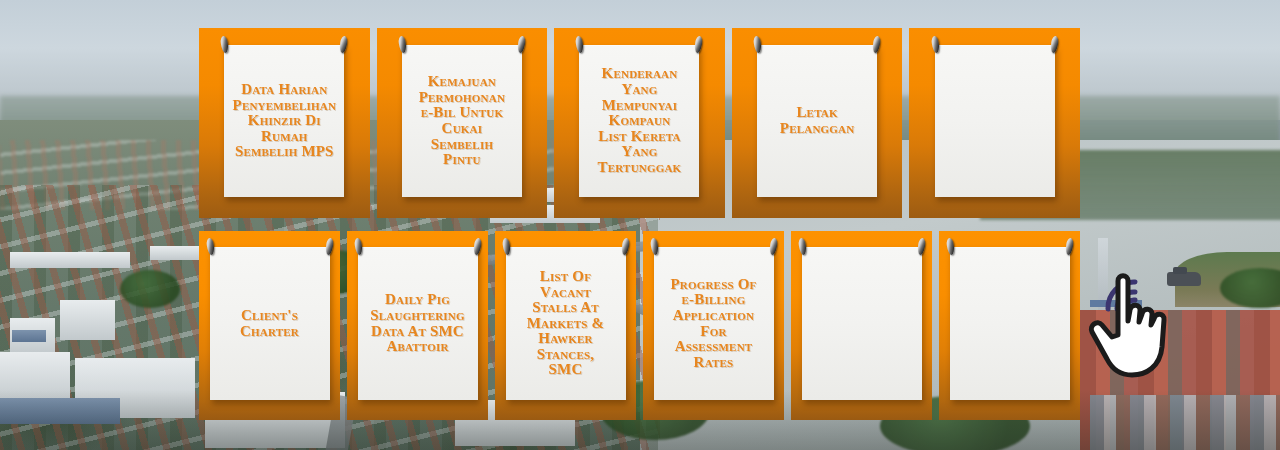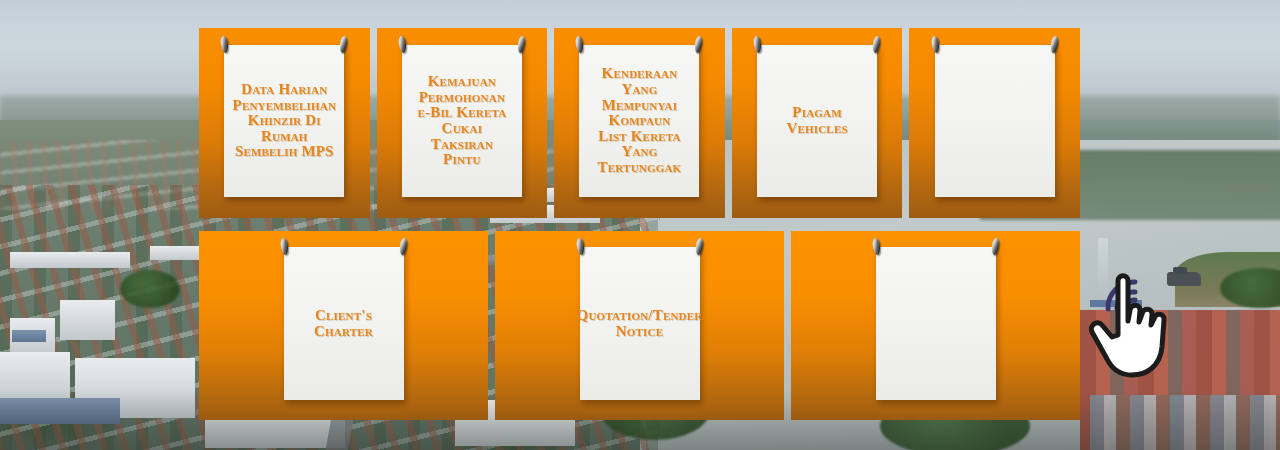--- a/index.html
+++ b/index.html
@@ -217,35 +217,35 @@
       <div class="card">
         <span class="pin pin-l"></span>
         <span class="pin pin-r"></span>
         <div class="card-title">Data Harian Penyembelihan Khinzir Di Rumah Sembelih MPS</div>
       </div>
     </div>
     <div class="panel">
       <div class="card">
         <span class="pin pin-l"></span>
         <span class="pin pin-r"></span>
-        <div class="card-title">Kemajuan Permohonan e-Bil Kereta Cukai Taksiran Pintu</div>
+        <div class="card-title">Kemajuan Permohonan e-Bil Untuk Cukai Sembelih Pintu</div>
       </div>
     </div>
     <div class="panel">
       <div class="card">
         <span class="pin pin-l"></span>
         <span class="pin pin-r"></span>
         <div class="card-title">Kenderaan Yang Mempunyai Kompaun List Kereta Yang Tertunggak</div>
       </div>
     </div>
     <div class="panel">
       <div class="card">
         <span class="pin pin-l"></span>
         <span class="pin pin-r"></span>
-        <div class="card-title">Piagam Vehicles</div>
+        <div class="card-title">Letak Pelanggan</div>
       </div>
     </div>
     <div class="panel">
       <div class="card">
         <span class="pin pin-l"></span>
         <span class="pin pin-r"></span>
       </div>
     </div>
   </div>
 
@@ -254,21 +254,41 @@
       <div class="card">
         <span class="pin pin-l"></span>
         <span class="pin pin-r"></span>
         <div class="card-title">Client's Charter</div>
       </div>
     </div>
     <div class="panel">
       <div class="card">
         <span class="pin pin-l"></span>
         <span class="pin pin-r"></span>
-        <div class="card-title">Quotation/Tender Notice</div>
+        <div class="card-title">Daily Pig Slaughtering Data At SMC Abattoir</div>
+      </div>
+    </div>
+    <div class="panel">
+      <div class="card">
+        <span class="pin pin-l"></span>
+        <span class="pin pin-r"></span>
+        <div class="card-title">List Of Vacant Stalls At Markets &amp; Hawker Stances, SMC</div>
+      </div>
+    </div>
+    <div class="panel">
+      <div class="card">
+        <span class="pin pin-l"></span>
+        <span class="pin pin-r"></span>
+        <div class="card-title">Progress Of e-Billing Application For Assessment Rates</div>
+      </div>
+    </div>
+    <div class="panel">
+      <div class="card">
+        <span class="pin pin-l"></span>
+        <span class="pin pin-r"></span>
       </div>
     </div>
     <div class="panel">
       <div class="card">
         <span class="pin pin-l"></span>
         <span class="pin pin-r"></span>
       </div>
     </div>
   </div>
 

